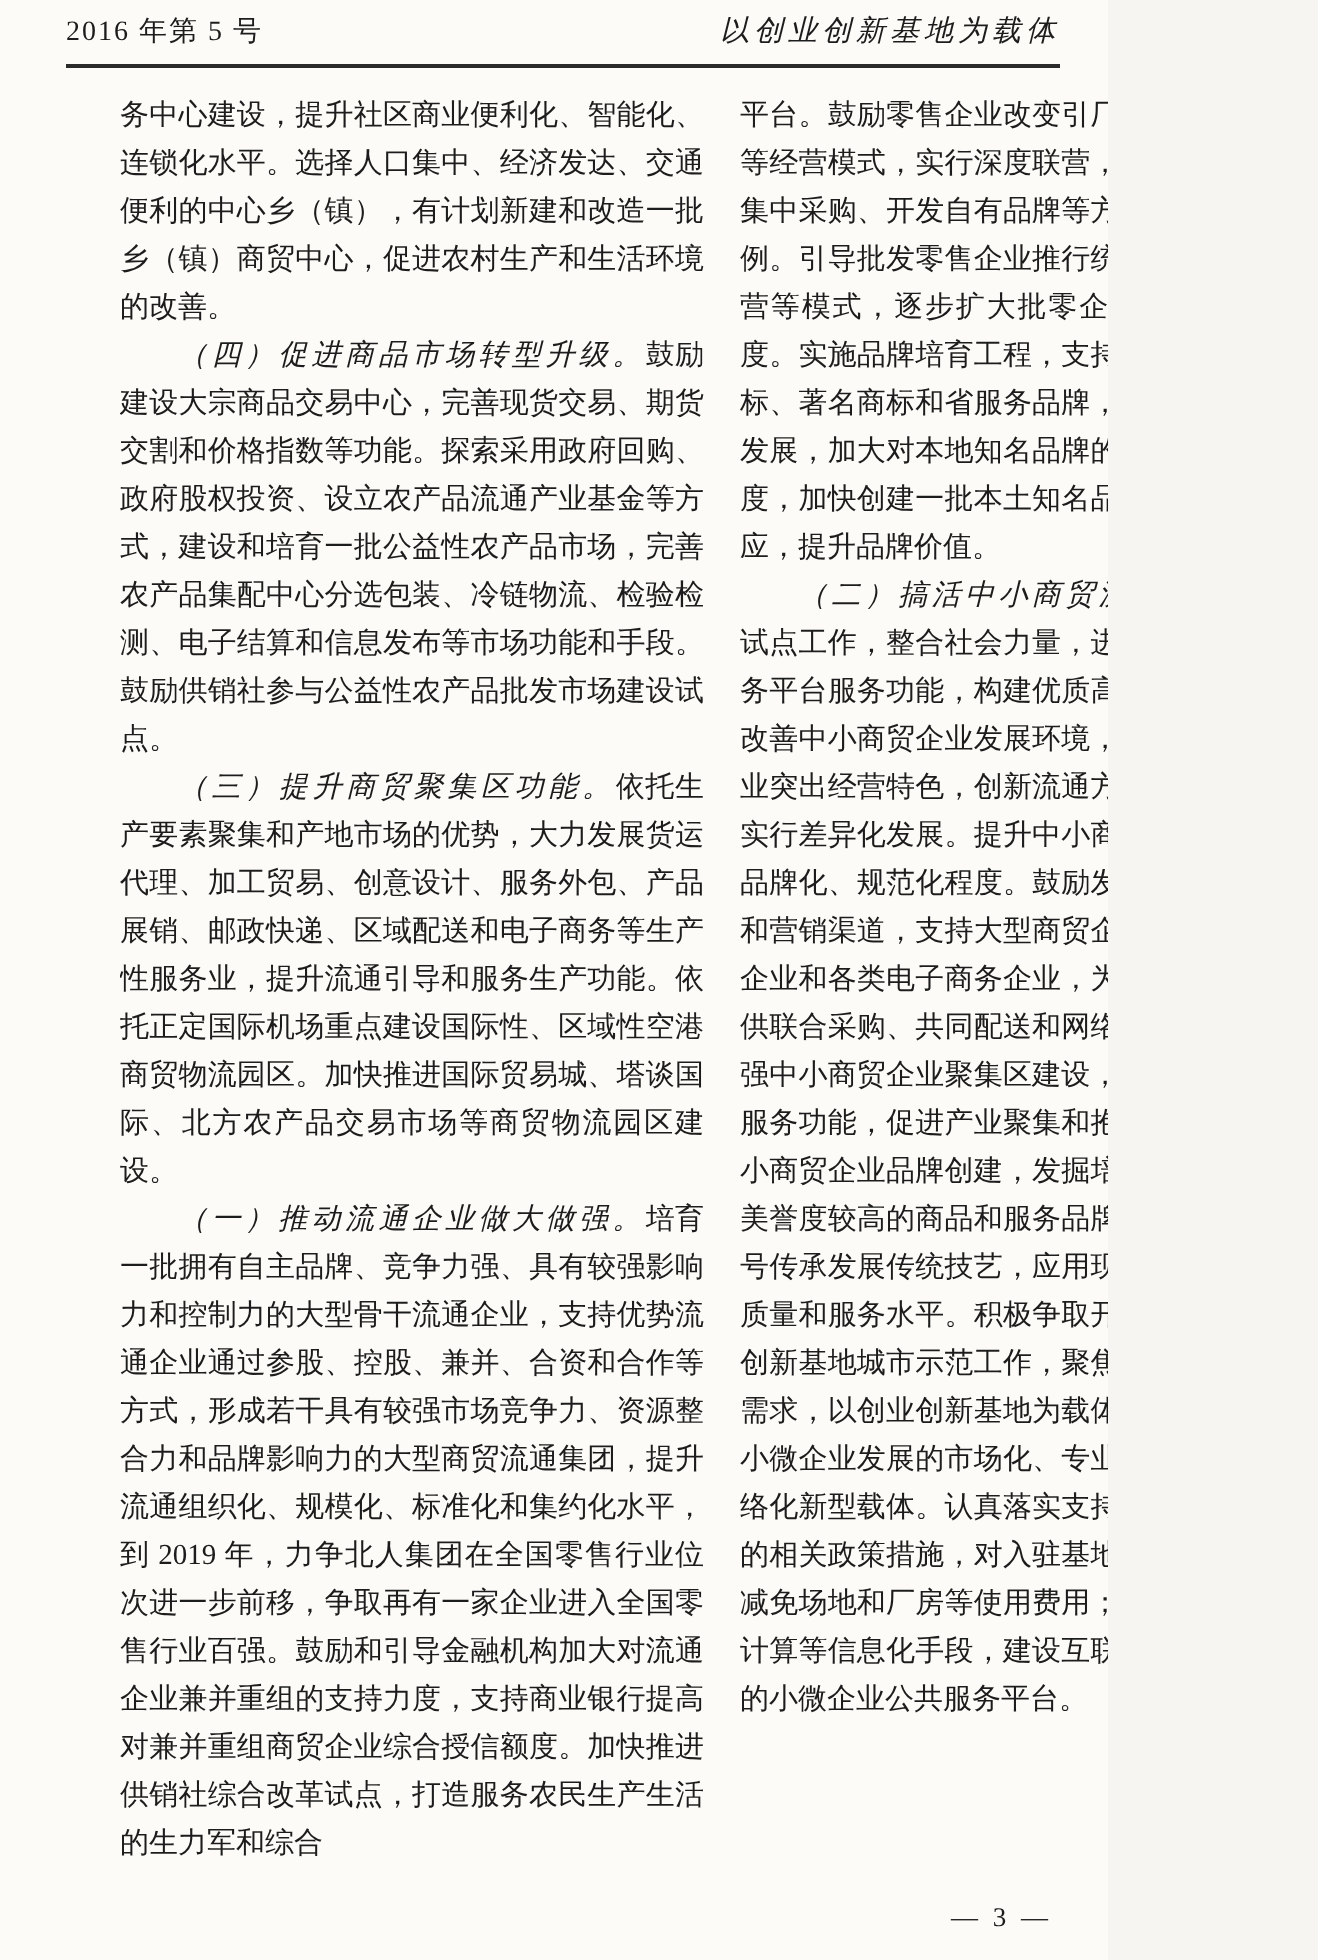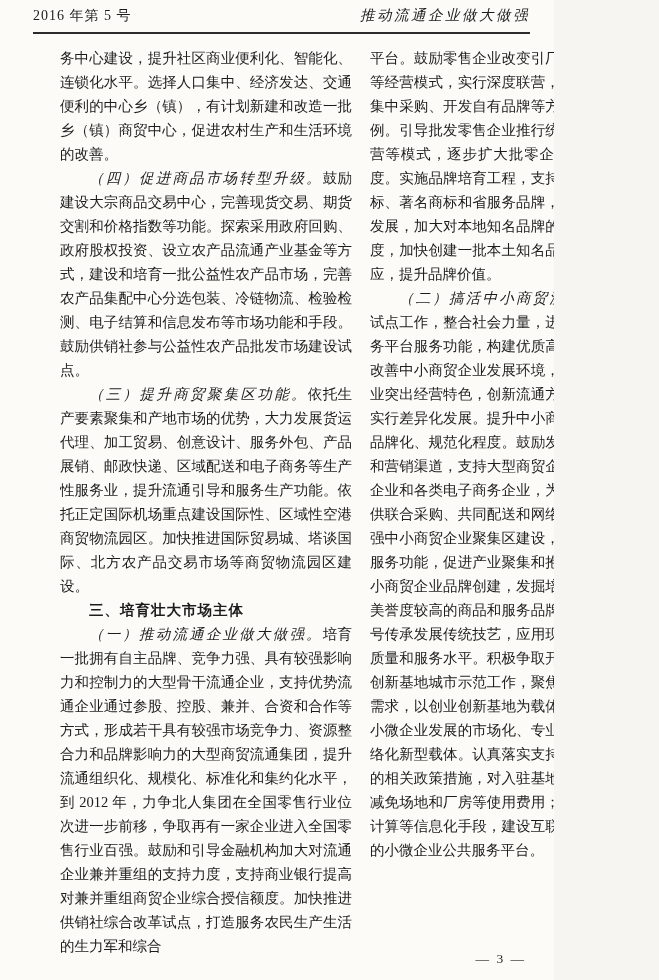--- a/index.html
+++ b/index.html
@@ -83,35 +83,34 @@
     letter-spacing: 2px;
   }
 </style>
 </head>
 <body>
 
 <div class="page">
 
   <div class="header">
     <span class="issue">2016 年第 5 号</span>
-    <span class="gazette">推动流通企业做大做强</span>
+    <span class="gazette">以创业创新基地为载体</span>
   </div>
 
   <div class="body">
 
     <div class="col">
       <p class="cont">务中心建设，提升社区商业便利化、智能化、连锁化水平。选择人口集中、经济发达、交通便利的中心乡（镇），有计划新建和改造一批乡（镇）商贸中心，促进农村生产和生活环境的改善。</p>
 
       <p><span class="lead">（四）促进商品市场转型升级。</span><span>鼓励建设大宗商品交易中心，完善现货交易、期货交割和价格指数等功能。探索采用政府回购、政府股权投资、设立农产品流通产业基金等方式，建设和培育一批公益性农产品市场，完善农产品集配中心分选包装、冷链物流、检验检测、电子结算和信息发布等市场功能和手段。鼓励供销社参与公益性农产品批发市场建设试点。</span></p>
 
       <p><span class="lead">（三）提升商贸聚集区功能。</span><span>依托生产要素聚集和产地市场的优势，大力发展货运代理、加工贸易、创意设计、服务外包、产品展销、邮政快递、区域配送和电子商务等生产性服务业，提升流通引导和服务生产功能。依托正定国际机场重点建设国际性、区域性空港商贸物流园区。加快推进国际贸易城、塔谈国际、北方农产品交易市场等商贸物流园区建设。</span></p>
 
-      <h3 class="sec-heading">三、培育壮大市场主体</h3>
 
-      <p><span class="lead">（一）推动流通企业做大做强。</span><span>培育一批拥有自主品牌、竞争力强、具有较强影响力和控制力的大型骨干流通企业，支持优势流通企业通过参股、控股、兼并、合资和合作等方式，形成若干具有较强市场竞争力、资源整合力和品牌影响力的大型商贸流通集团，提升流通组织化、规模化、标准化和集约化水平，到 2012 年，力争北人集团在全国零售行业位次进一步前移，争取再有一家企业进入全国零售行业百强。鼓励和引导金融机构加大对流通企业兼并重组的支持力度，支持商业银行提高对兼并重组商贸企业综合授信额度。加快推进供销社综合改革试点，打造服务农民生产生活的生力军和综合</span></p>
+      <p><span class="lead">（一）推动流通企业做大做强。</span><span>培育一批拥有自主品牌、竞争力强、具有较强影响力和控制力的大型骨干流通企业，支持优势流通企业通过参股、控股、兼并、合资和合作等方式，形成若干具有较强市场竞争力、资源整合力和品牌影响力的大型商贸流通集团，提升流通组织化、规模化、标准化和集约化水平，到 2019 年，力争北人集团在全国零售行业位次进一步前移，争取再有一家企业进入全国零售行业百强。鼓励和引导金融机构加大对流通企业兼并重组的支持力度，支持商业银行提高对兼并重组商贸企业综合授信额度。加快推进供销社综合改革试点，打造服务农民生产生活的生力军和综合</span></p>
     </div>
 
     <div class="col">
       <p class="cont">平台。鼓励零售企业改变引厂进店、出租柜台等经营模式，实行深度联营，通过自主经营、集中采购、开发自有品牌等方式，提高自营比例。引导批发零售企业推行统一管理、连锁经营等模式，逐步扩大批零企业限下转限上力度。实施品牌培育工程，支持企业申报驰名商标、著名商标和省服务品牌，支持老字号企业发展，加大对本地知名品牌的政策资金支持力度，加快创建一批本土知名品牌，扩大品牌效应，提升品牌价值。</p>
 
       <p><span class="lead">（二）搞活中小商贸流通企业。</span><span>依托试点工作，整合社会力量，进一步完善公共服务平台服务功能，构建优质高效的服务体系，改善中小商贸企业发展环境，鼓励中小商贸企业突出经营特色，创新流通方式和营销渠道，实行差异化发展。提升中小商贸企业组织化、品牌化、规范化程度。鼓励发展新型流通方式和营销渠道，支持大型商贸企业、第三方物流企业和各类电子商务企业，为中小商贸企业提供联合采购、共同配送和网络销售等服务。加强中小商贸企业聚集区建设，完善配套设施和服务功能，促进产业聚集和抱团发展。开展中小商贸企业品牌创建，发掘培育一批知名度、美誉度较高的商品和服务品牌。支持中华老字号传承发展传统技艺，应用现代技术提高商品质量和服务水平。积极争取开展小微企业创业创新基地城市示范工作，聚焦小微企业的发展需求，以创业创新基地为载体，着力打造支撑小微企业发展的市场化、专业化、集成化和网络化新型载体。认真落实支持创业和鼓励创新的相关政策措施，对入驻基地的小微企业适当减免场地和厂房等使用费用；运用大数据、云计算等信息化手段，建设互联互通、资源共享的小微企业公共服务平台。</span></p>
 
     </div>
 
   </div>

